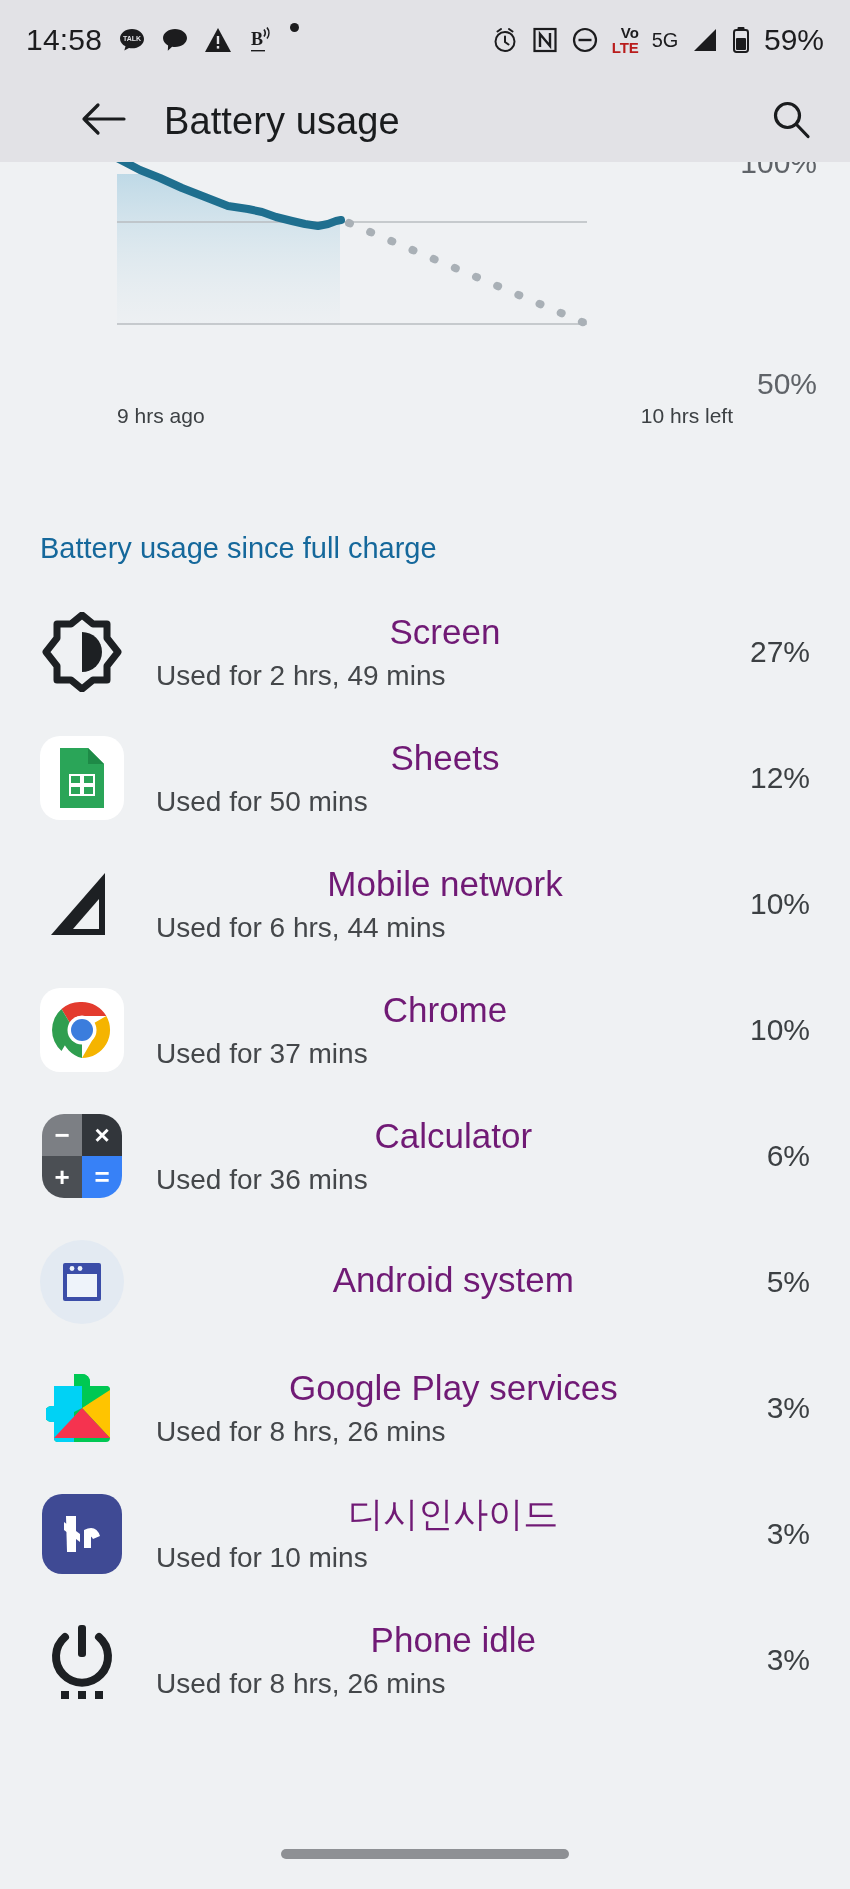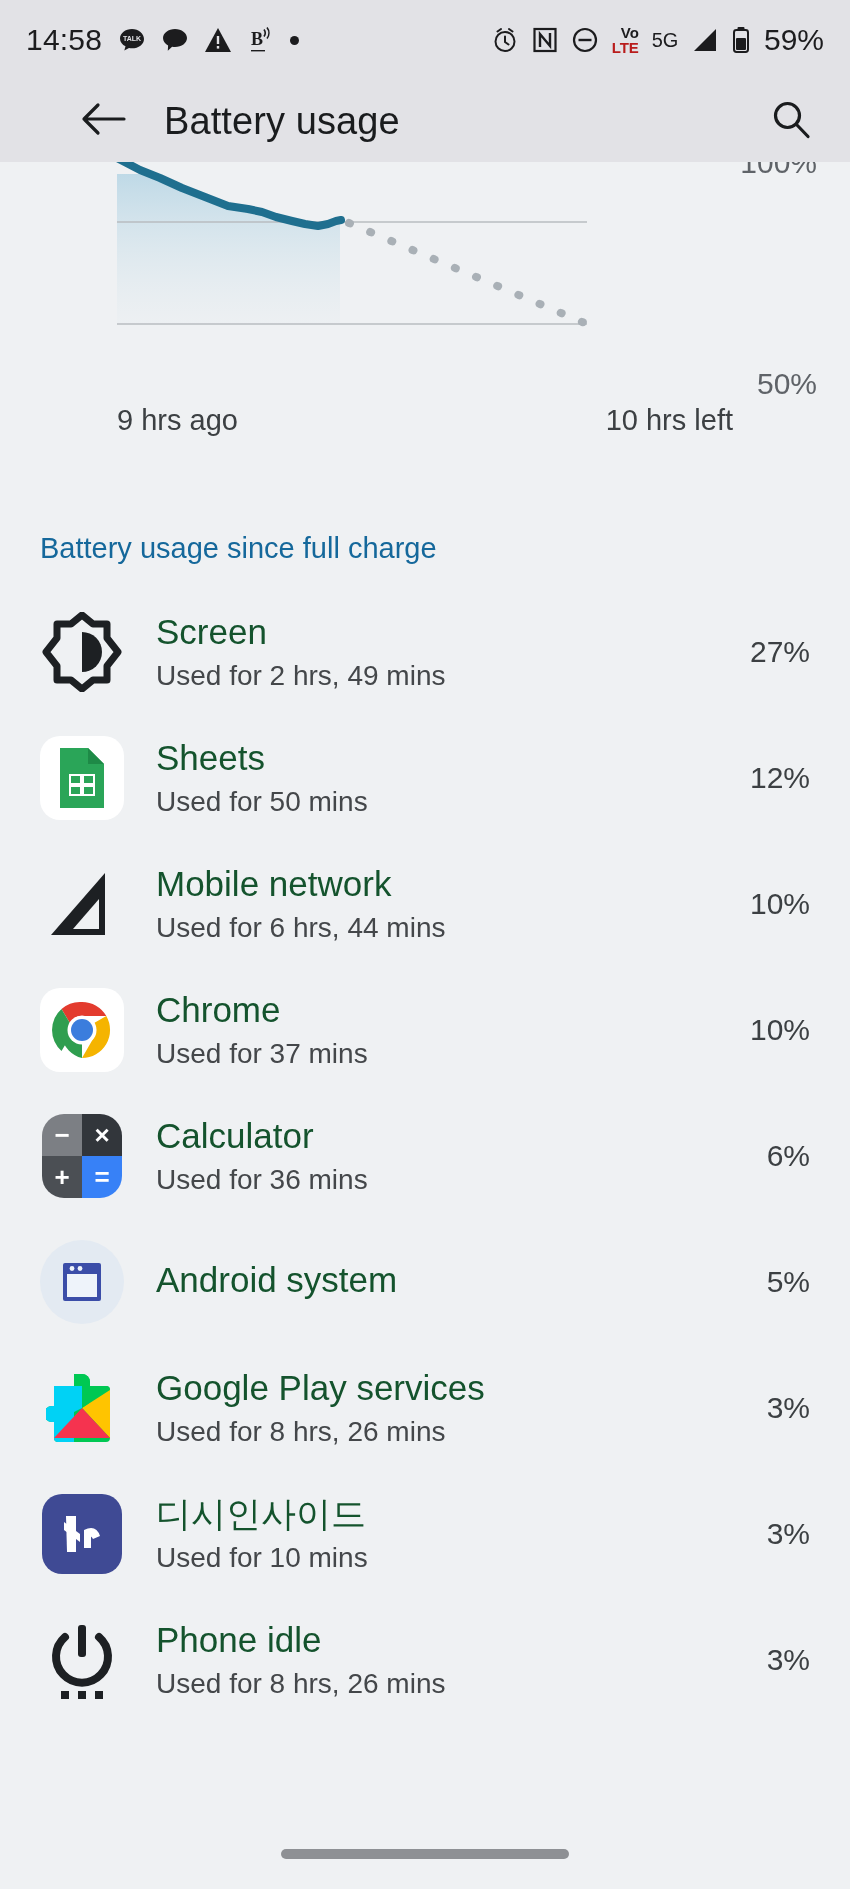--- a/index.html
+++ b/index.html
@@ -11,21 +11,21 @@
   }
   .screen { position: relative; width: 850px; height: 1889px; background: #eff1f3; }
 
   
   .statusbar {
     position: absolute; top: 0; left: 0; width: 850px; height: 80px;
     background: #e2e2e6;
     display: flex; align-items: center;
     padding: 0 26px;
   }
-  .sb-left { display: flex; align-items: center; gap: 16px; }
+  .sb-left { display: flex; gap: 16px; }
   .sb-time { font-size: 30px; color: #1c1c1e; letter-spacing: 0.2px; }
   .sb-right { margin-left: auto; display: flex; align-items: center; gap: 13px; }
   .sb-icon { display: inline-flex; align-items: center; justify-content: center; }
   .sb-battpct { font-size: 30px; color: #1c1c1e; margin-left: 1px; }
   .volte { display: flex; flex-direction: column; align-items: flex-end; line-height: 1; }
   .volte .l1 { font-size: 15px; font-weight: bold; color: #1c1c1e; }
   .volte .l2 { font-size: 15px; font-weight: bold; color: #b91c1c; }
   .fiveg { font-size: 20px; font-weight: normal; color: #1c1c1e; letter-spacing: -0.3px; }
   .dot-icon { width: 9px; height: 9px; border-radius: 50%; background: #1c1c1e; }
 
@@ -48,42 +48,42 @@
   .y-labels { position: absolute; right: 0; top: 0; width: 120px; height: 100%; }
   .y-lab { position: absolute; right: 33px; font-size: 30px; color: #5f6368; }
   .y-100 { top: -16px; }
   .y-50  { top: 222px; transform: translateY(-50%); }
 
   .x-labels {
     position: absolute; top: 404px; left: 0; width: 850px;
     display: flex; justify-content: space-between;
     padding: 0 117px 0 117px;
   }
-  .x-lab { font-size: 29px; color: #3c4043; }
+  .x-lab { font-size: 21px; color: #3c4043; }
 
   
   .section-title {
     position: absolute; top: 532px; left: 40px;
     font-size: 29px; color: #15689b;
   }
 
   
   .list { position: absolute; top: 589px; left: 0; width: 850px; }
   .row {
     display: flex; align-items: center;
     height: 126px;
     padding: 0 40px;
   }
   .row-icon {
     width: 84px; min-width: 84px; height: 84px;
     display: flex; align-items: center; justify-content: center;
     margin-right: 32px;
   }
   .row-text { flex: 1; display: flex; flex-direction: column; justify-content: center; }
-  .row-title { font-size: 35px; color: #14532d; line-height: 1.18; }
+  .row-title { font-size: 35px; color: #701a75; line-height: 1.18; text-align: center; }
   .row-sub { font-size: 28px; color: #44474a; line-height: 1.25; margin-top: 5px; }
   .row-pct { font-size: 30px; color: #3c4043; margin-left: 16px; white-space: nowrap; }
 
   
   .chip { width: 84px; height: 84px; border-radius: 20px; display:flex; align-items:center; justify-content:center; }
   .chip-white { background: #ffffff; }
 
   
   .calc { width: 80px; height: 84px; border-radius: 22px; overflow: hidden; display: grid;
           grid-template-columns: 1fr 1fr; grid-template-rows: 1fr 1fr; }

